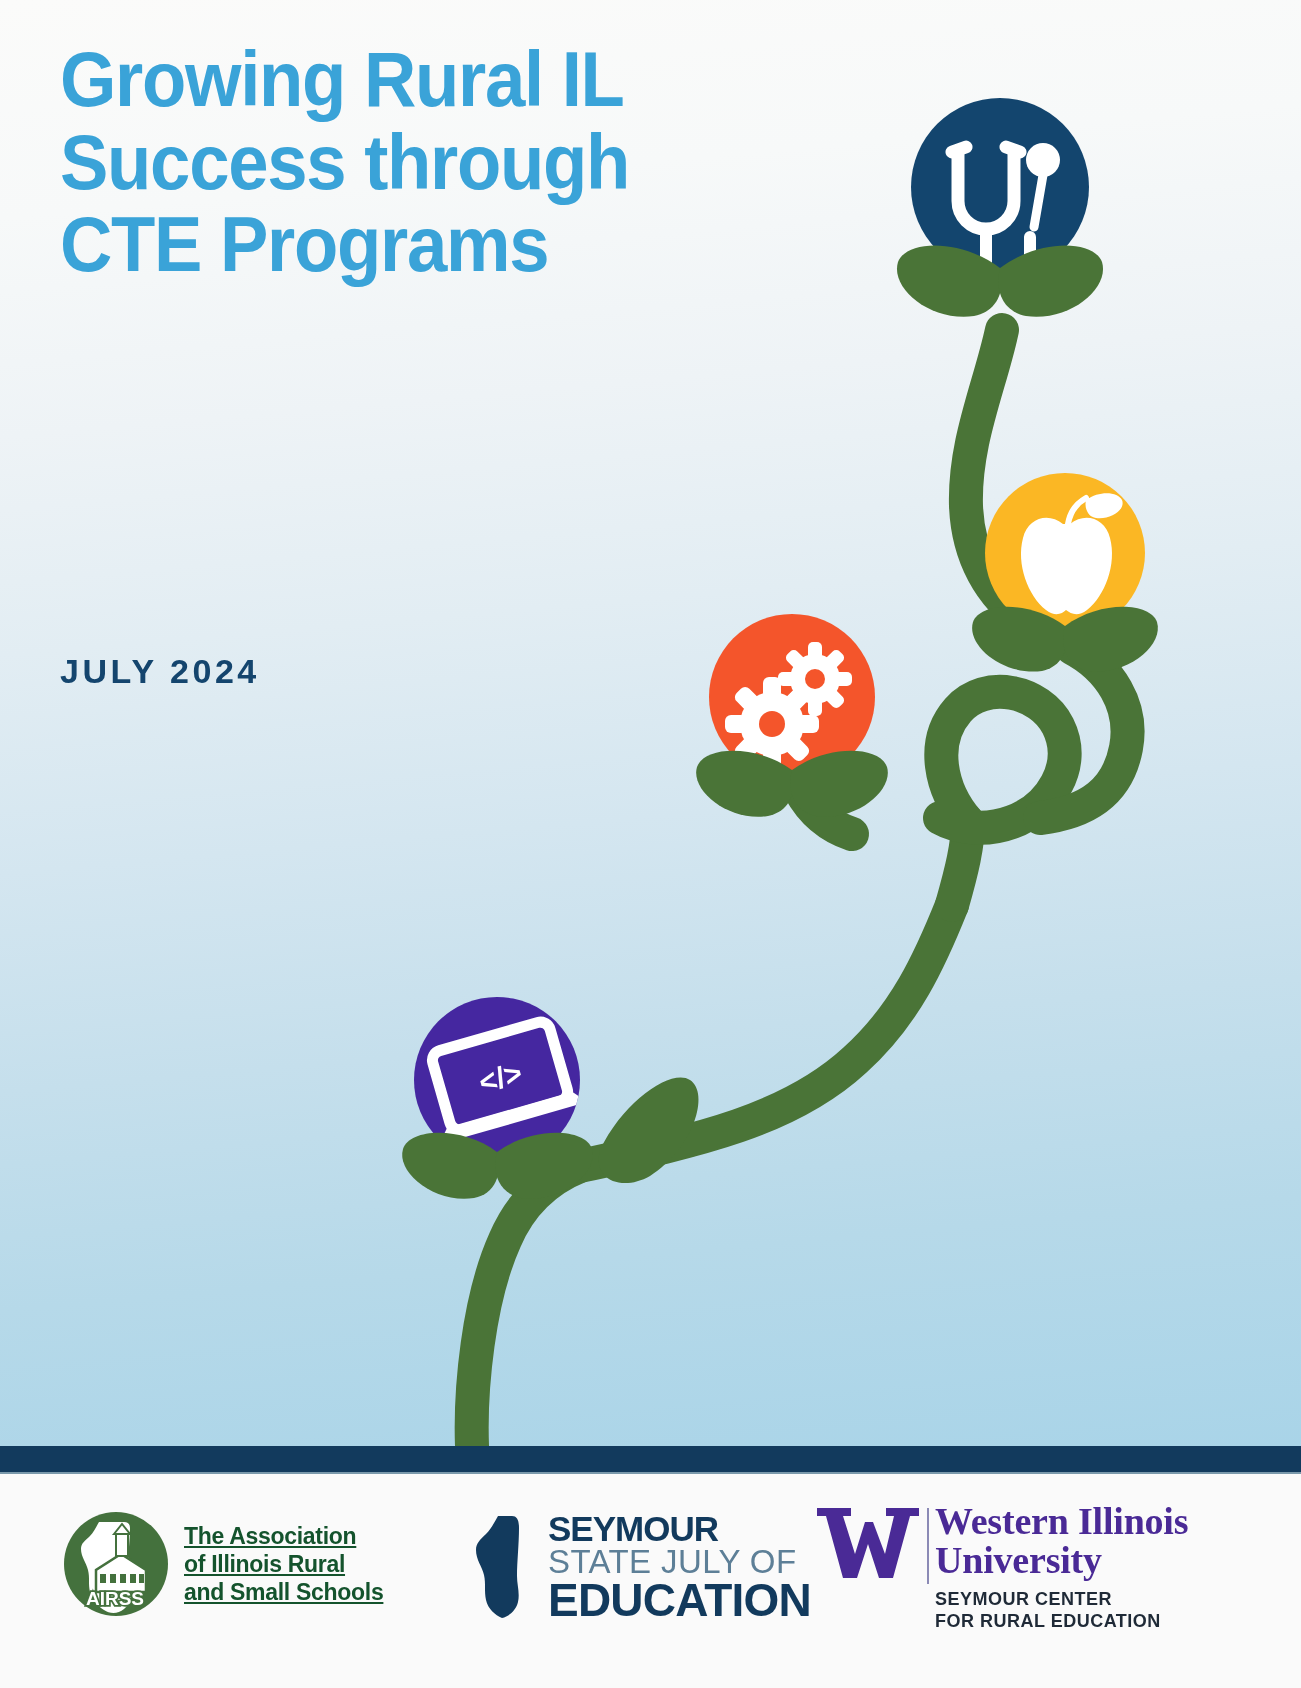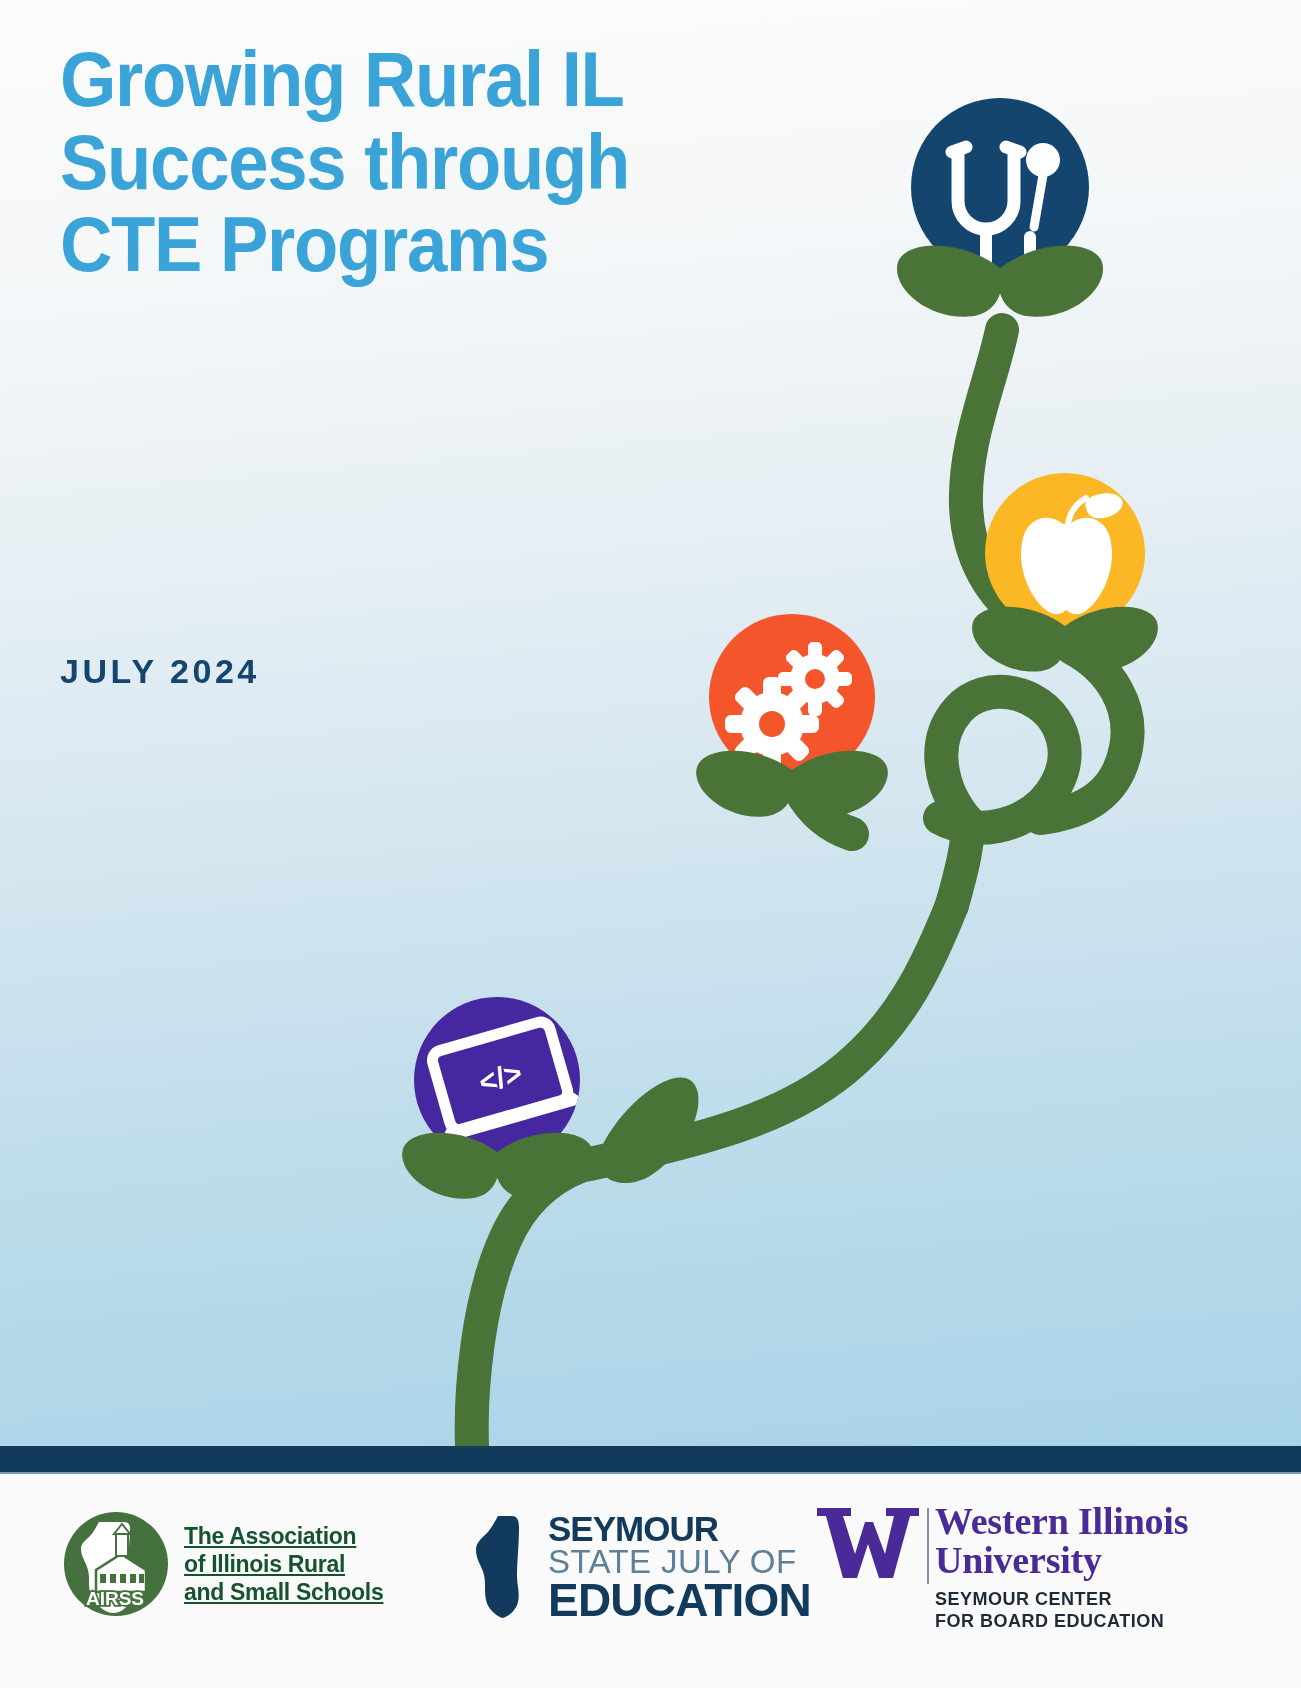--- a/index.html
+++ b/index.html
@@ -387,20 +387,20 @@
         <svg width="106" height="80" viewBox="0 0 106 80" xmlns="http://www.w3.org/2000/svg">
           <g fill="#4a2a96">
             <path d="M2 6 L36 6 L36 14 L28 14 L40 52 L50 20 L58 20 L70 52 L79 14 L71 14 L71 6 L104 6 L104 14 L95 14 L78 76 L64 76 L53 42 L42 76 L28 76 L11 14 L2 14 Z"></path>
           </g>
         </svg>
         <div class="wiu-rule"></div>
         <div class="wiu-right">
           <span class="wiu-name">Western Illinois
 University</span>
           <span class="wiu-center">SEYMOUR CENTER
-FOR BOARD EDUCATION</span>
+FOR RURAL EDUCATION</span>
         </div>
       </div>
 
     </div>
   </div>
 
 </div>
 
 </body></html>

